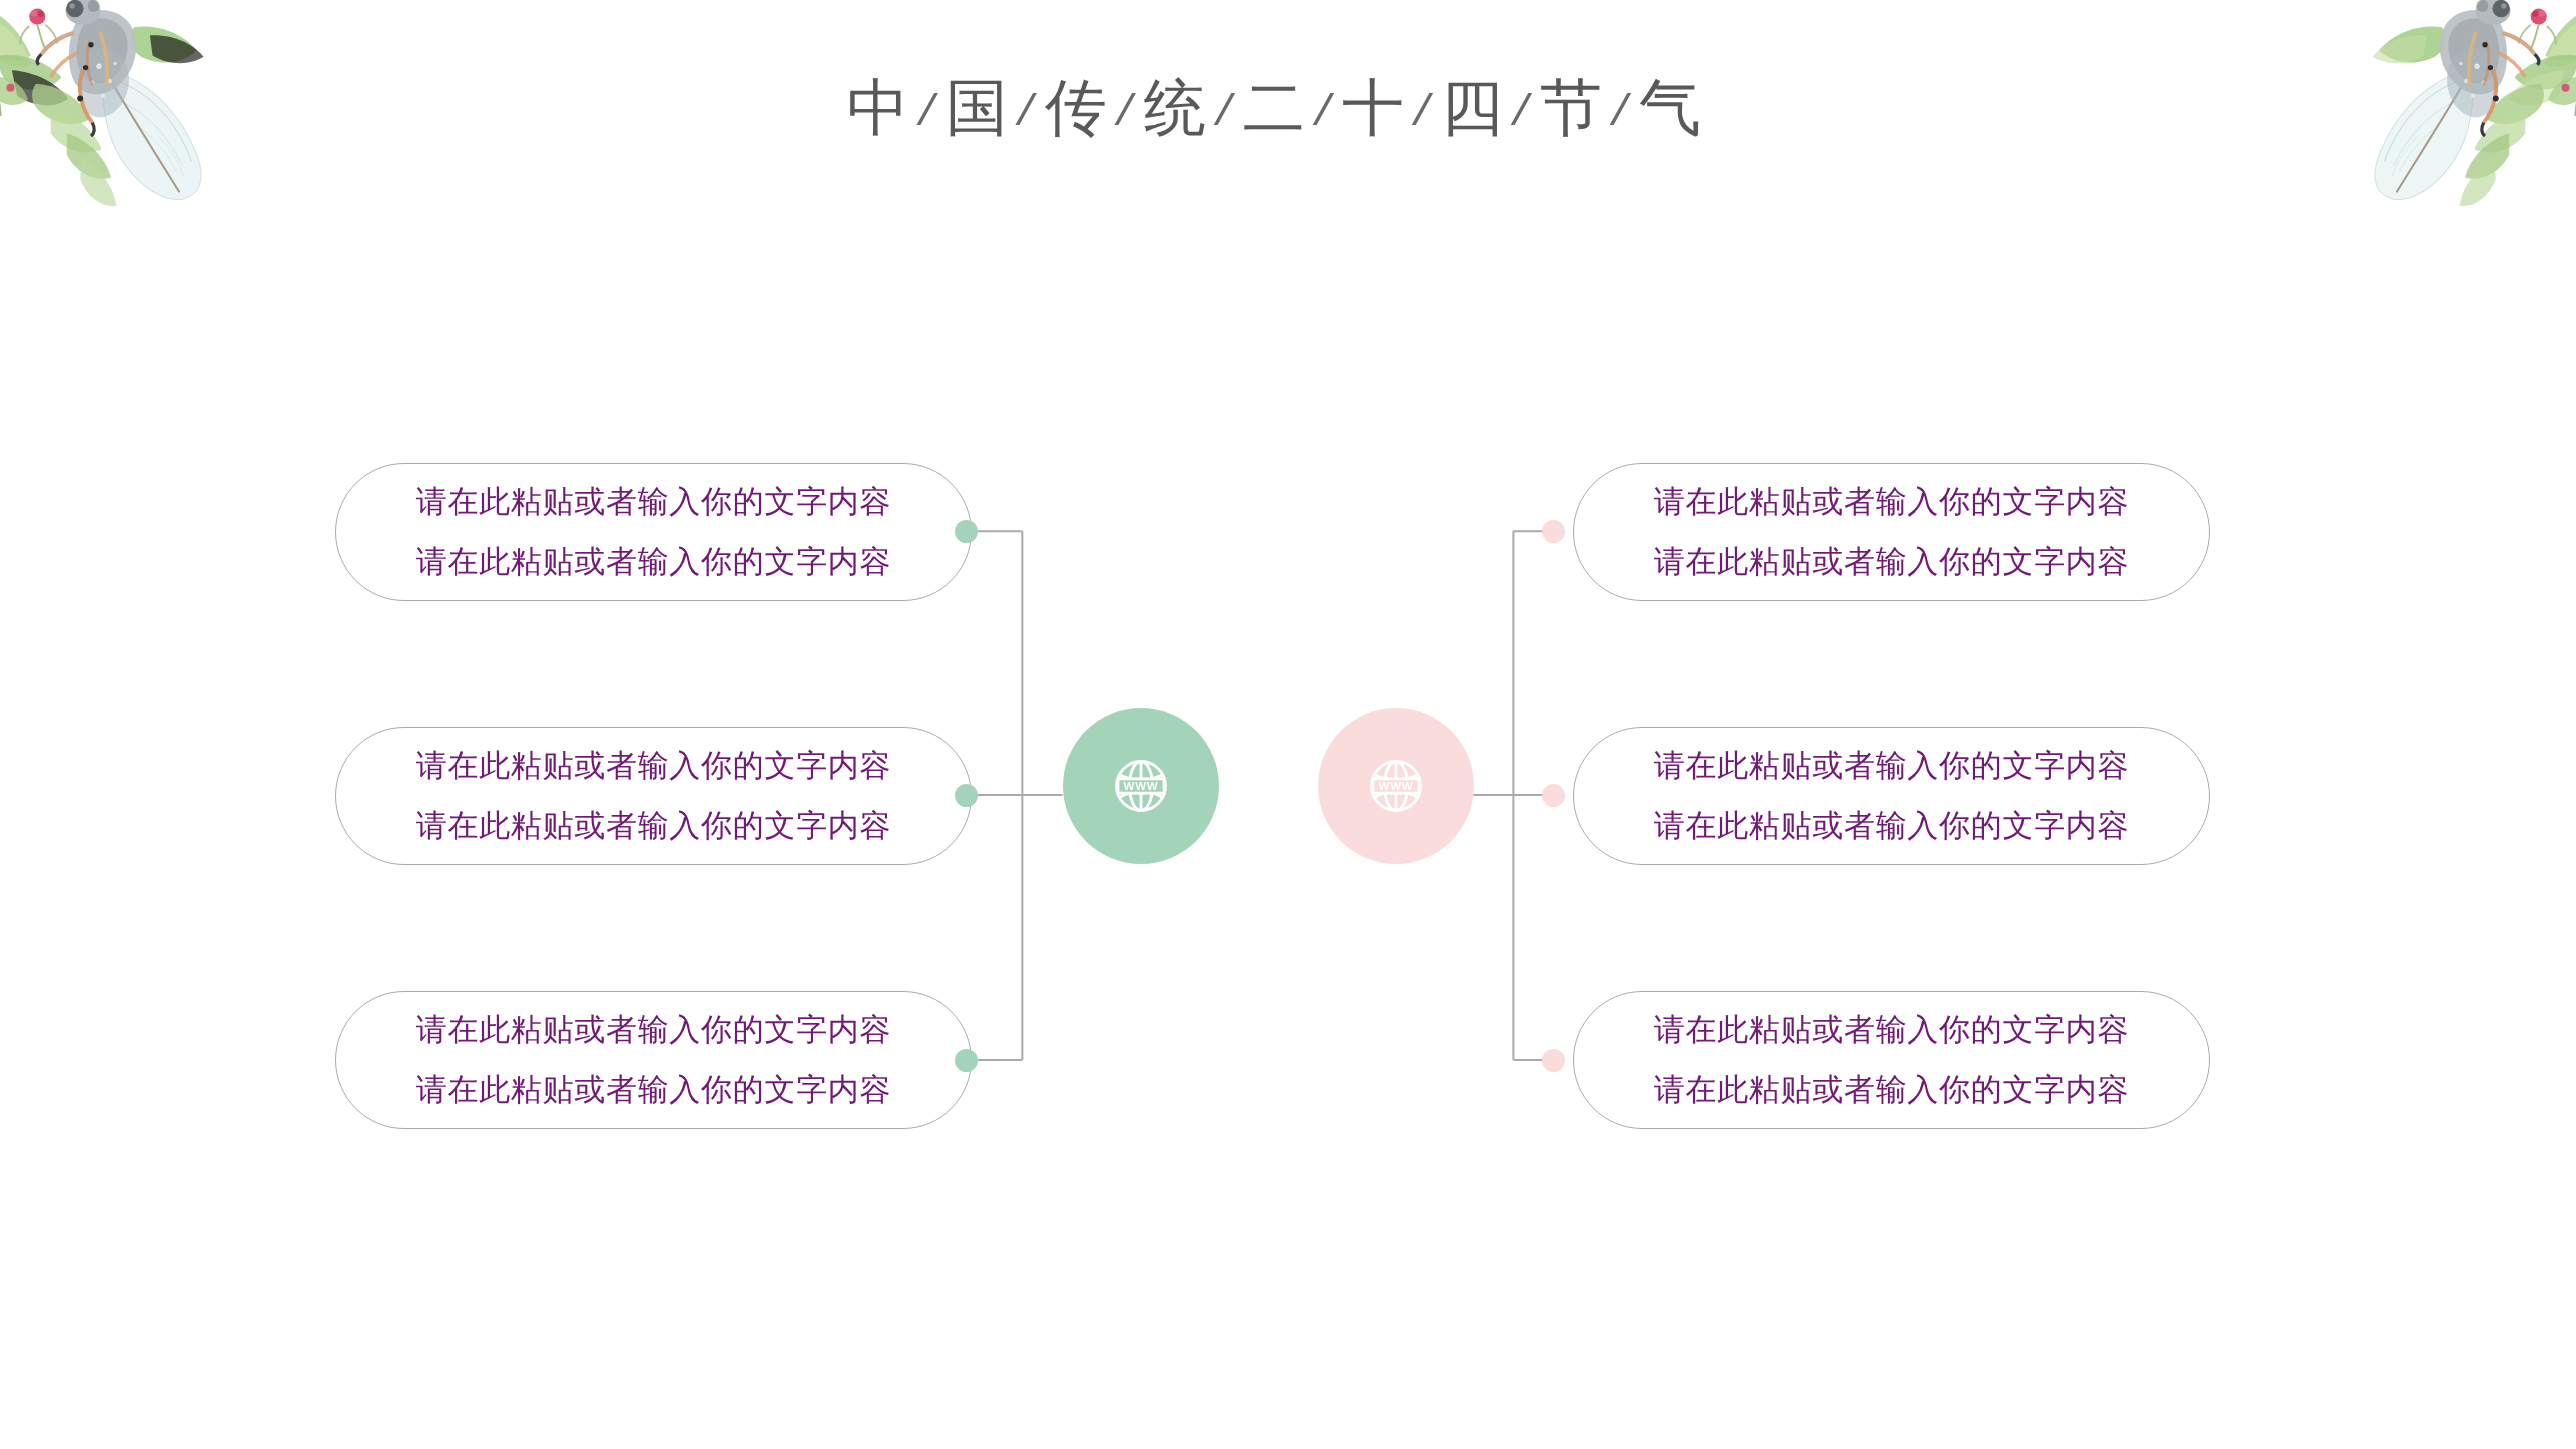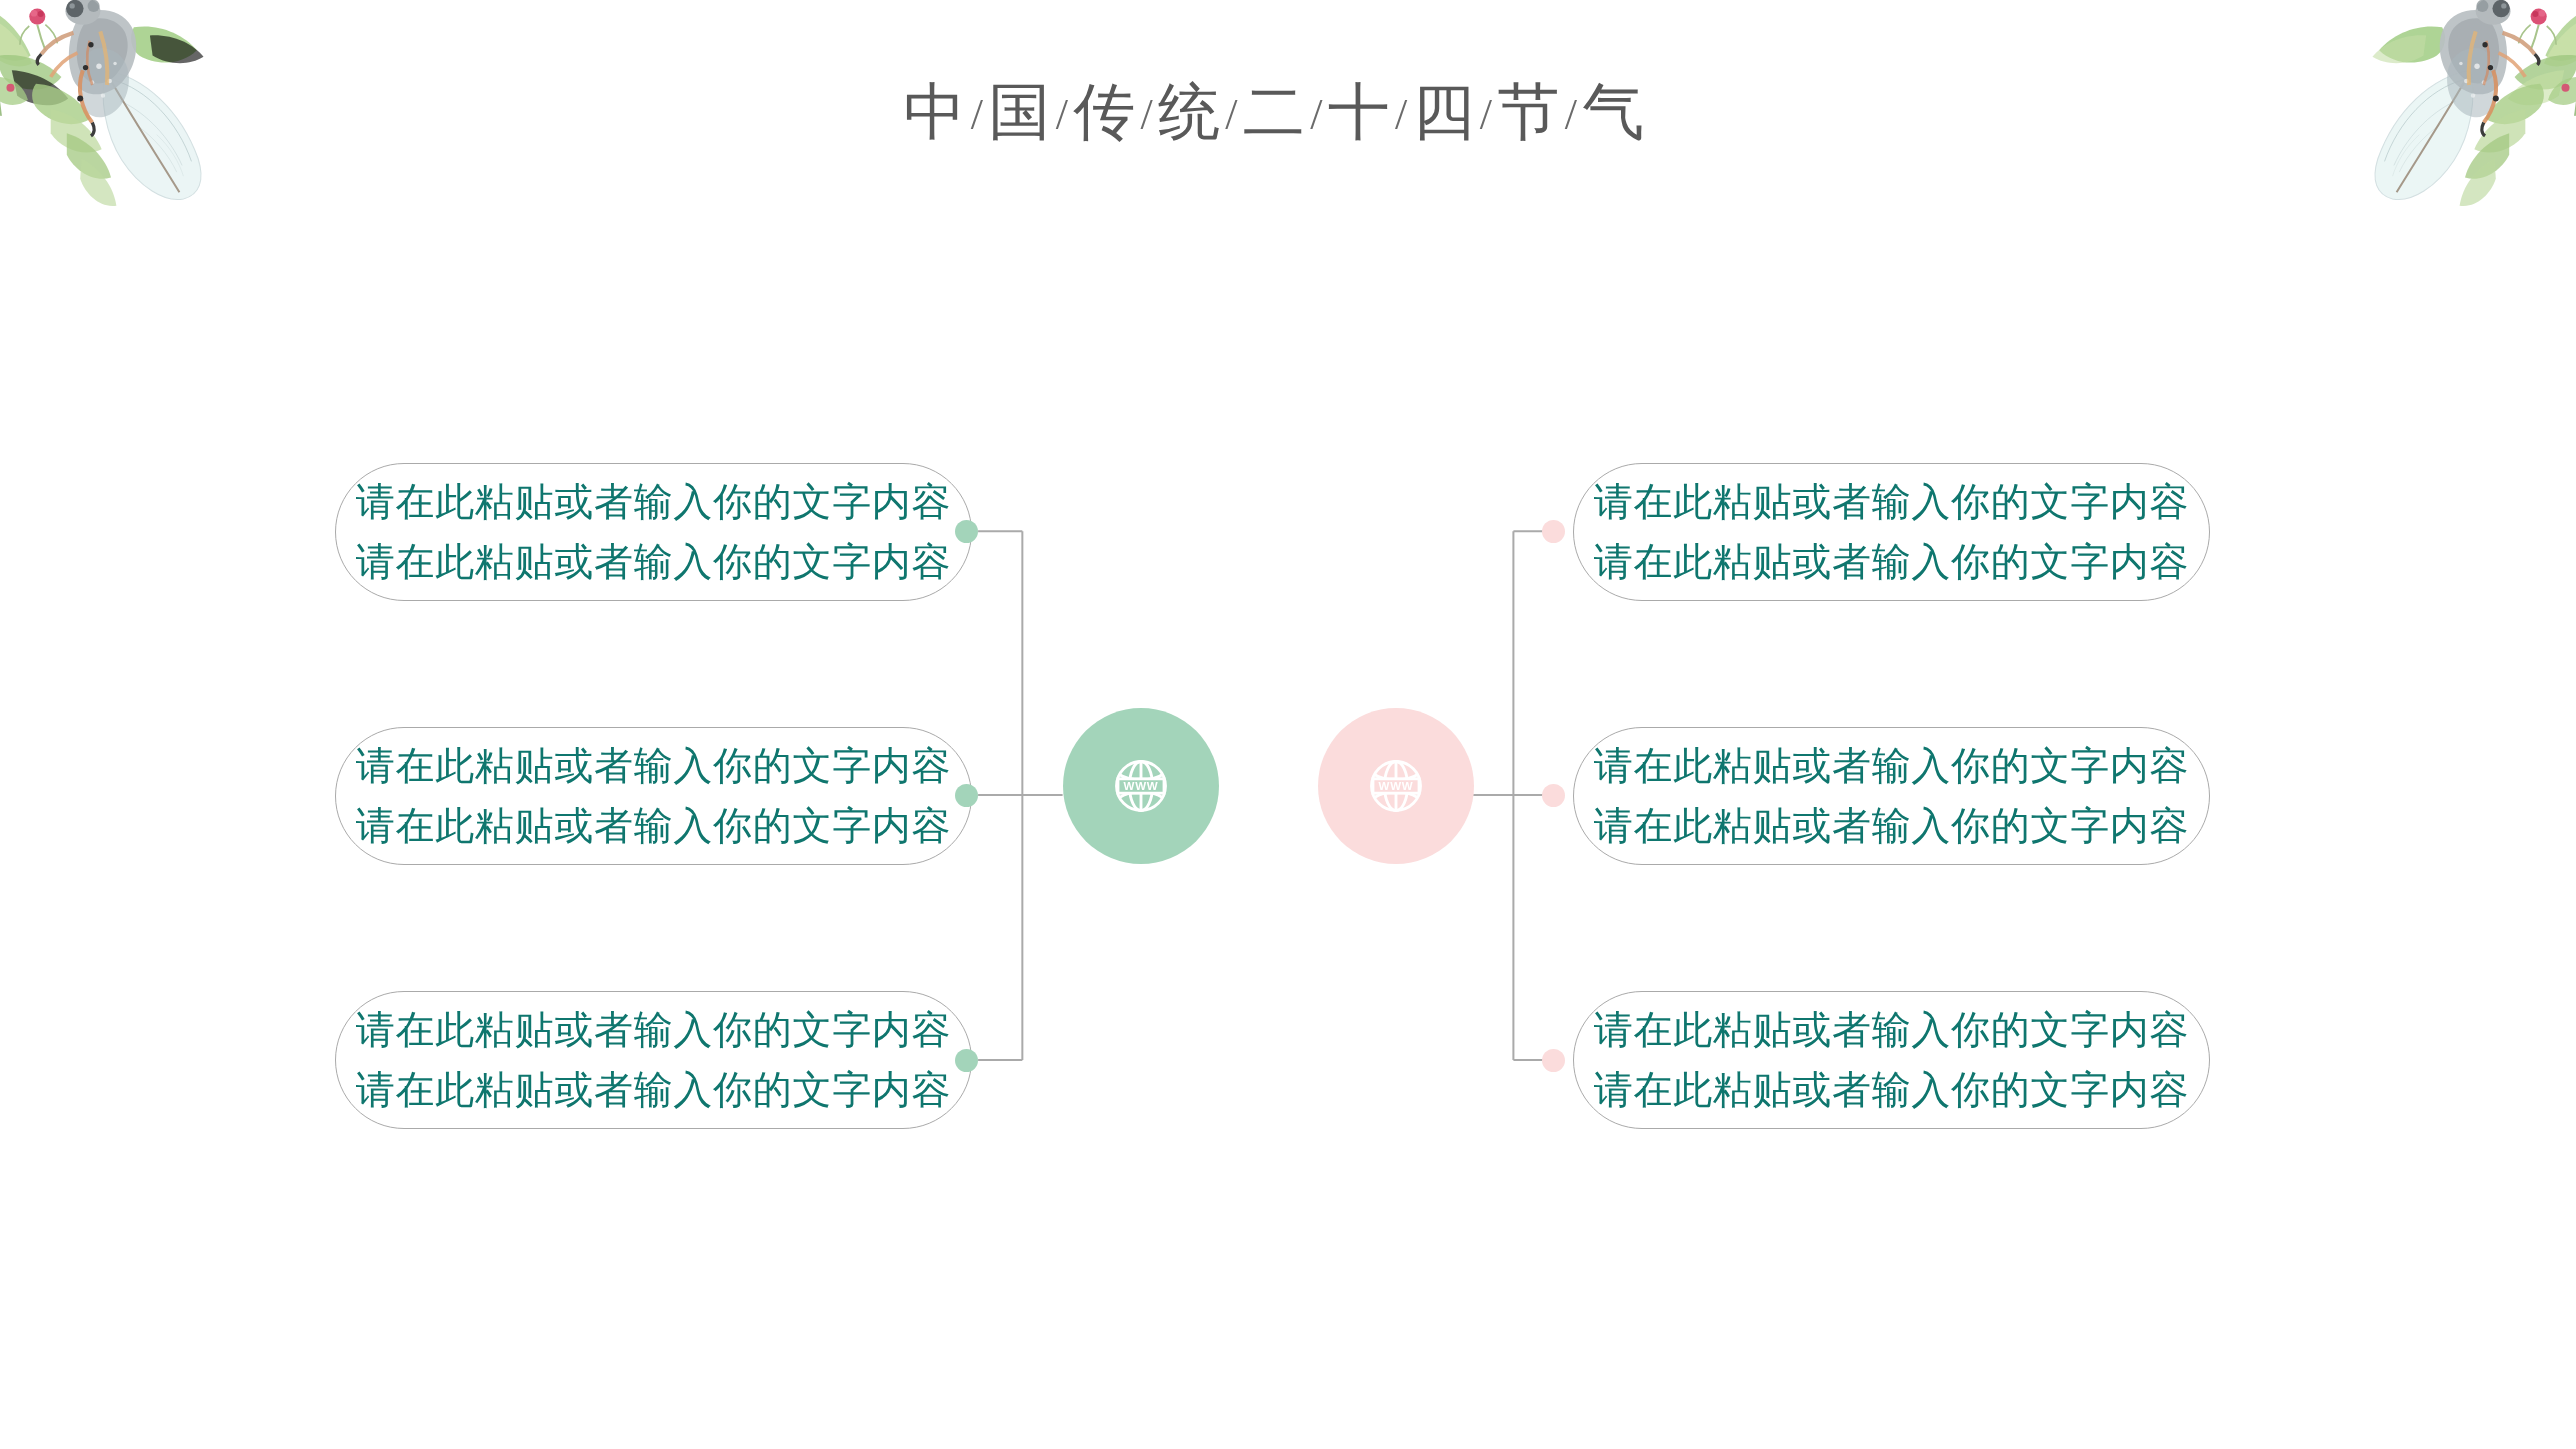--- a/index.html
+++ b/index.html
@@ -28,21 +28,21 @@
   .corner-art.right { right: -19px; transform: scaleX(-1); }
   .corner-art svg { width: 100%; height: 100%; display: block; }
 
   
   .slide-title {
     position: absolute;
     left: 0;
     top: 72px;
     width: 2549px;
     text-align: center;
-    font-family: Liberation Serif, serif;
+    font-family: Liberation Mono, monospace;
     font-size: 62px;
     line-height: 81px;
     color: #595959;
     letter-spacing: 1.3px;
     white-space: nowrap;
   }
   .slide-title .sep {
     font-size: 44px;
     color: #6b6b6b;
     padding: 0 4px;
@@ -74,23 +74,23 @@
     border: 1.3px solid #aaaaaa;
     border-radius: 69px;
     background: #ffffff;
     box-sizing: border-box;
     display: flex;
     flex-direction: column;
     align-items: center;
     justify-content: center;
   }
   .pill .line {
-    font-size: 39px;
+    font-size: 31px;
     line-height: 60px;
-    color: #0f766e;
+    color: #701a75;
     white-space: nowrap;
     letter-spacing: 0.7px;
   }
   .pill.left  { left: 335px; }
   .pill.right { left: 1573px; }
   .row-1 { top: 463px; }
   .row-2 { top: 727px; }
   .row-3 { top: 991px; }
 
   

